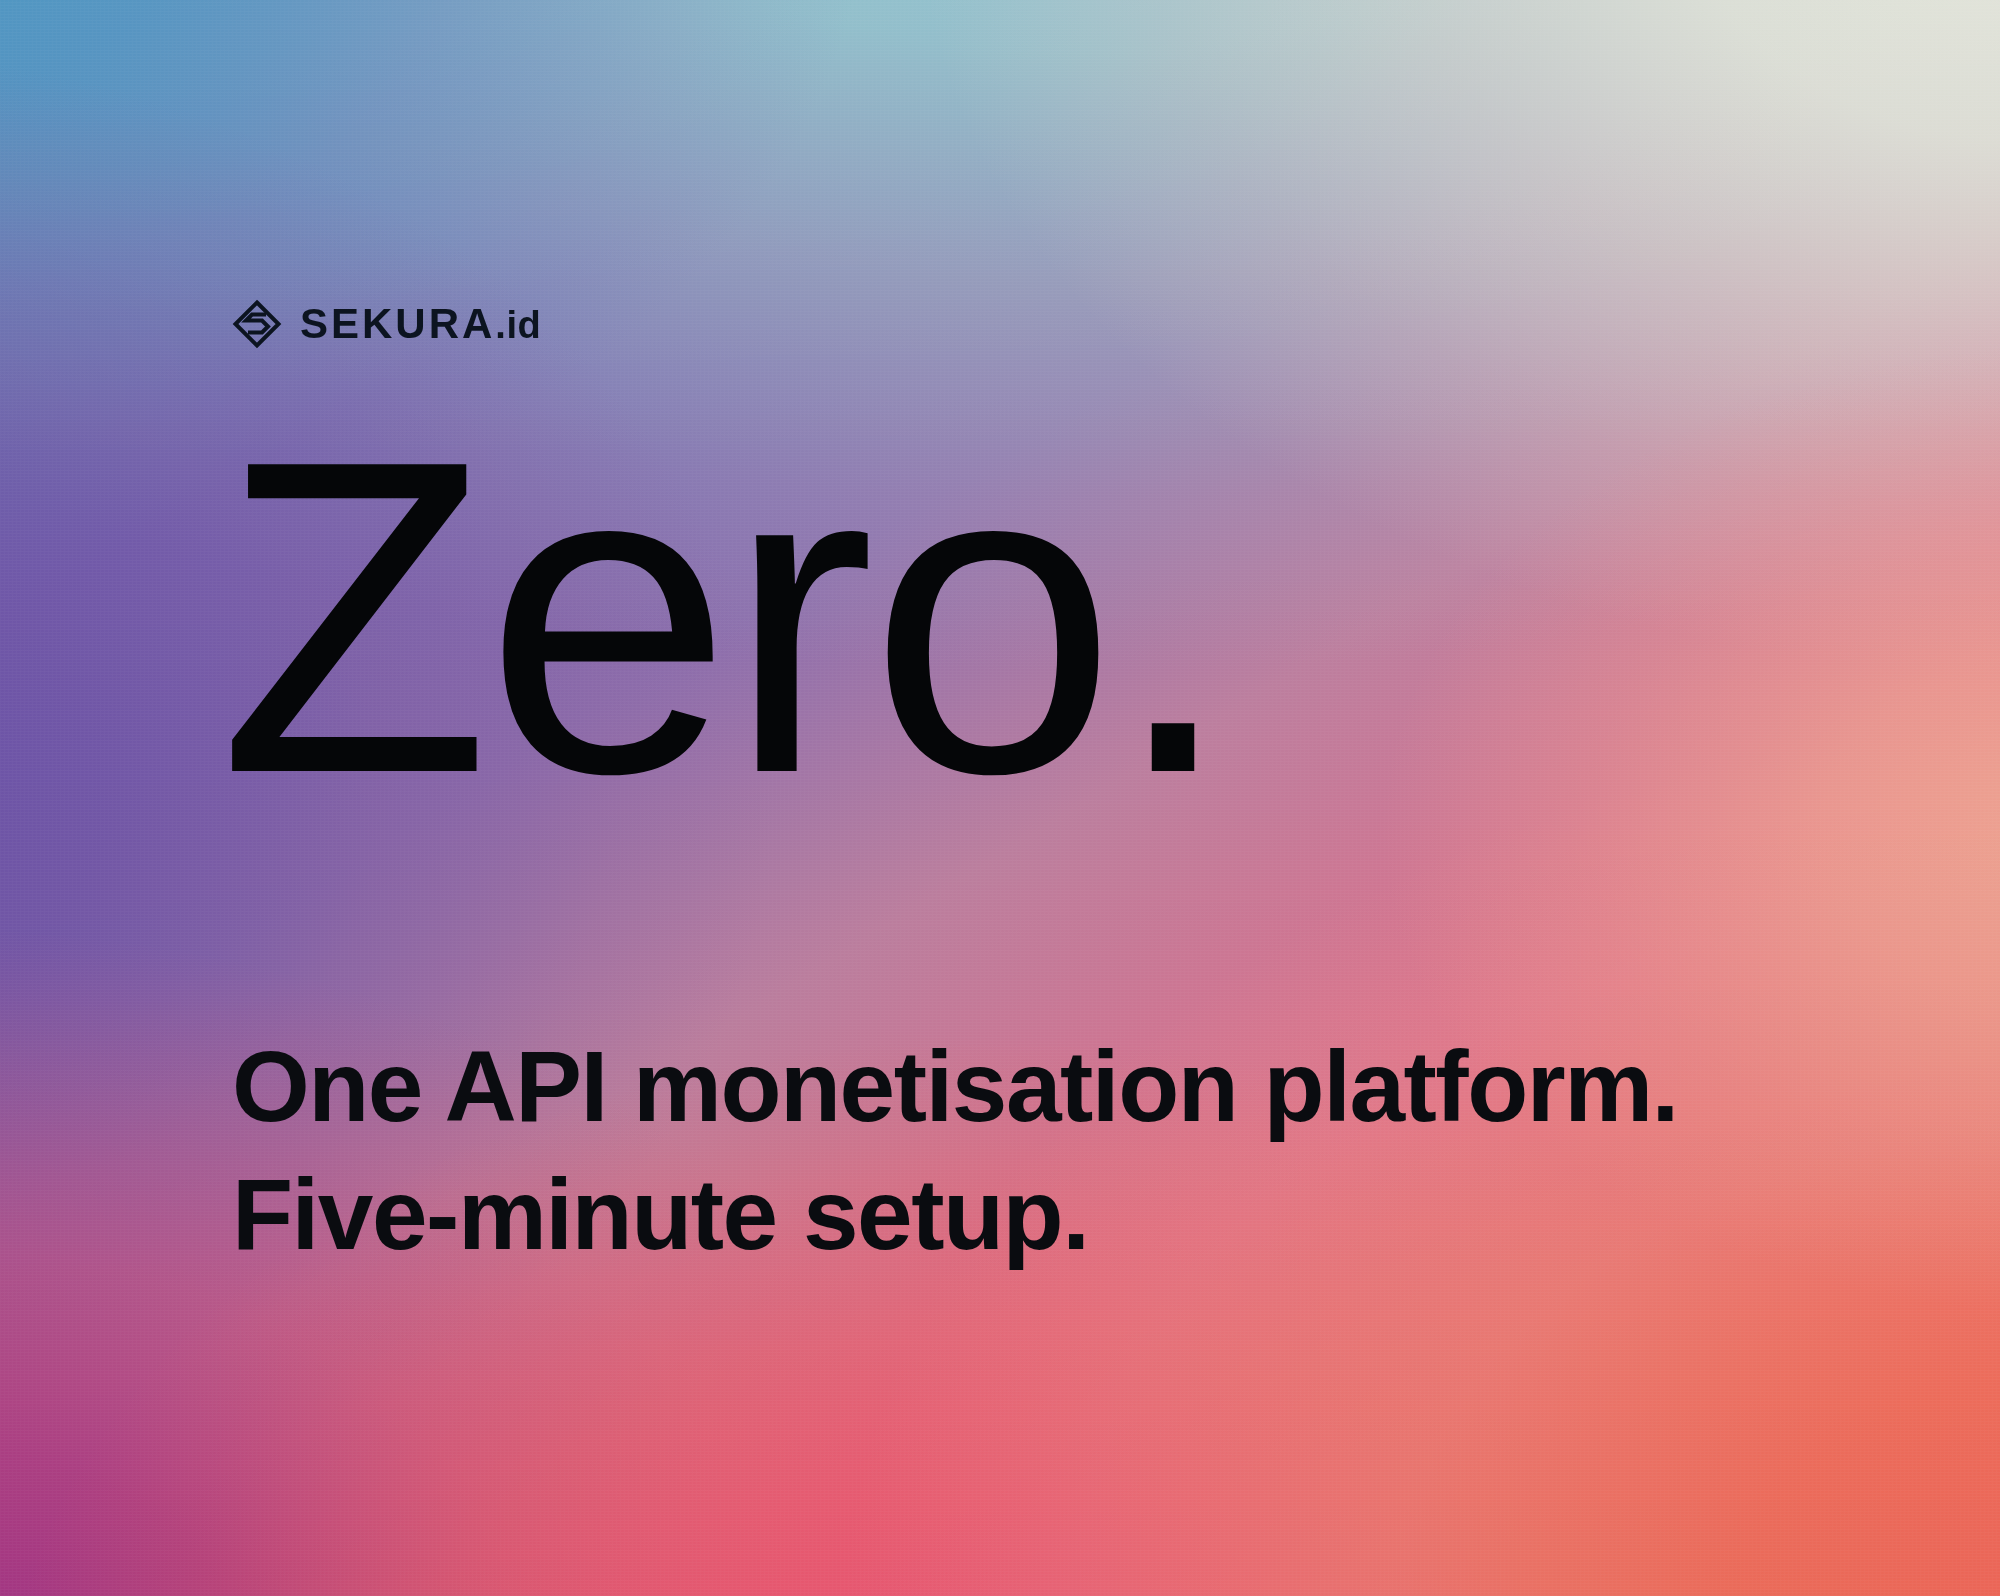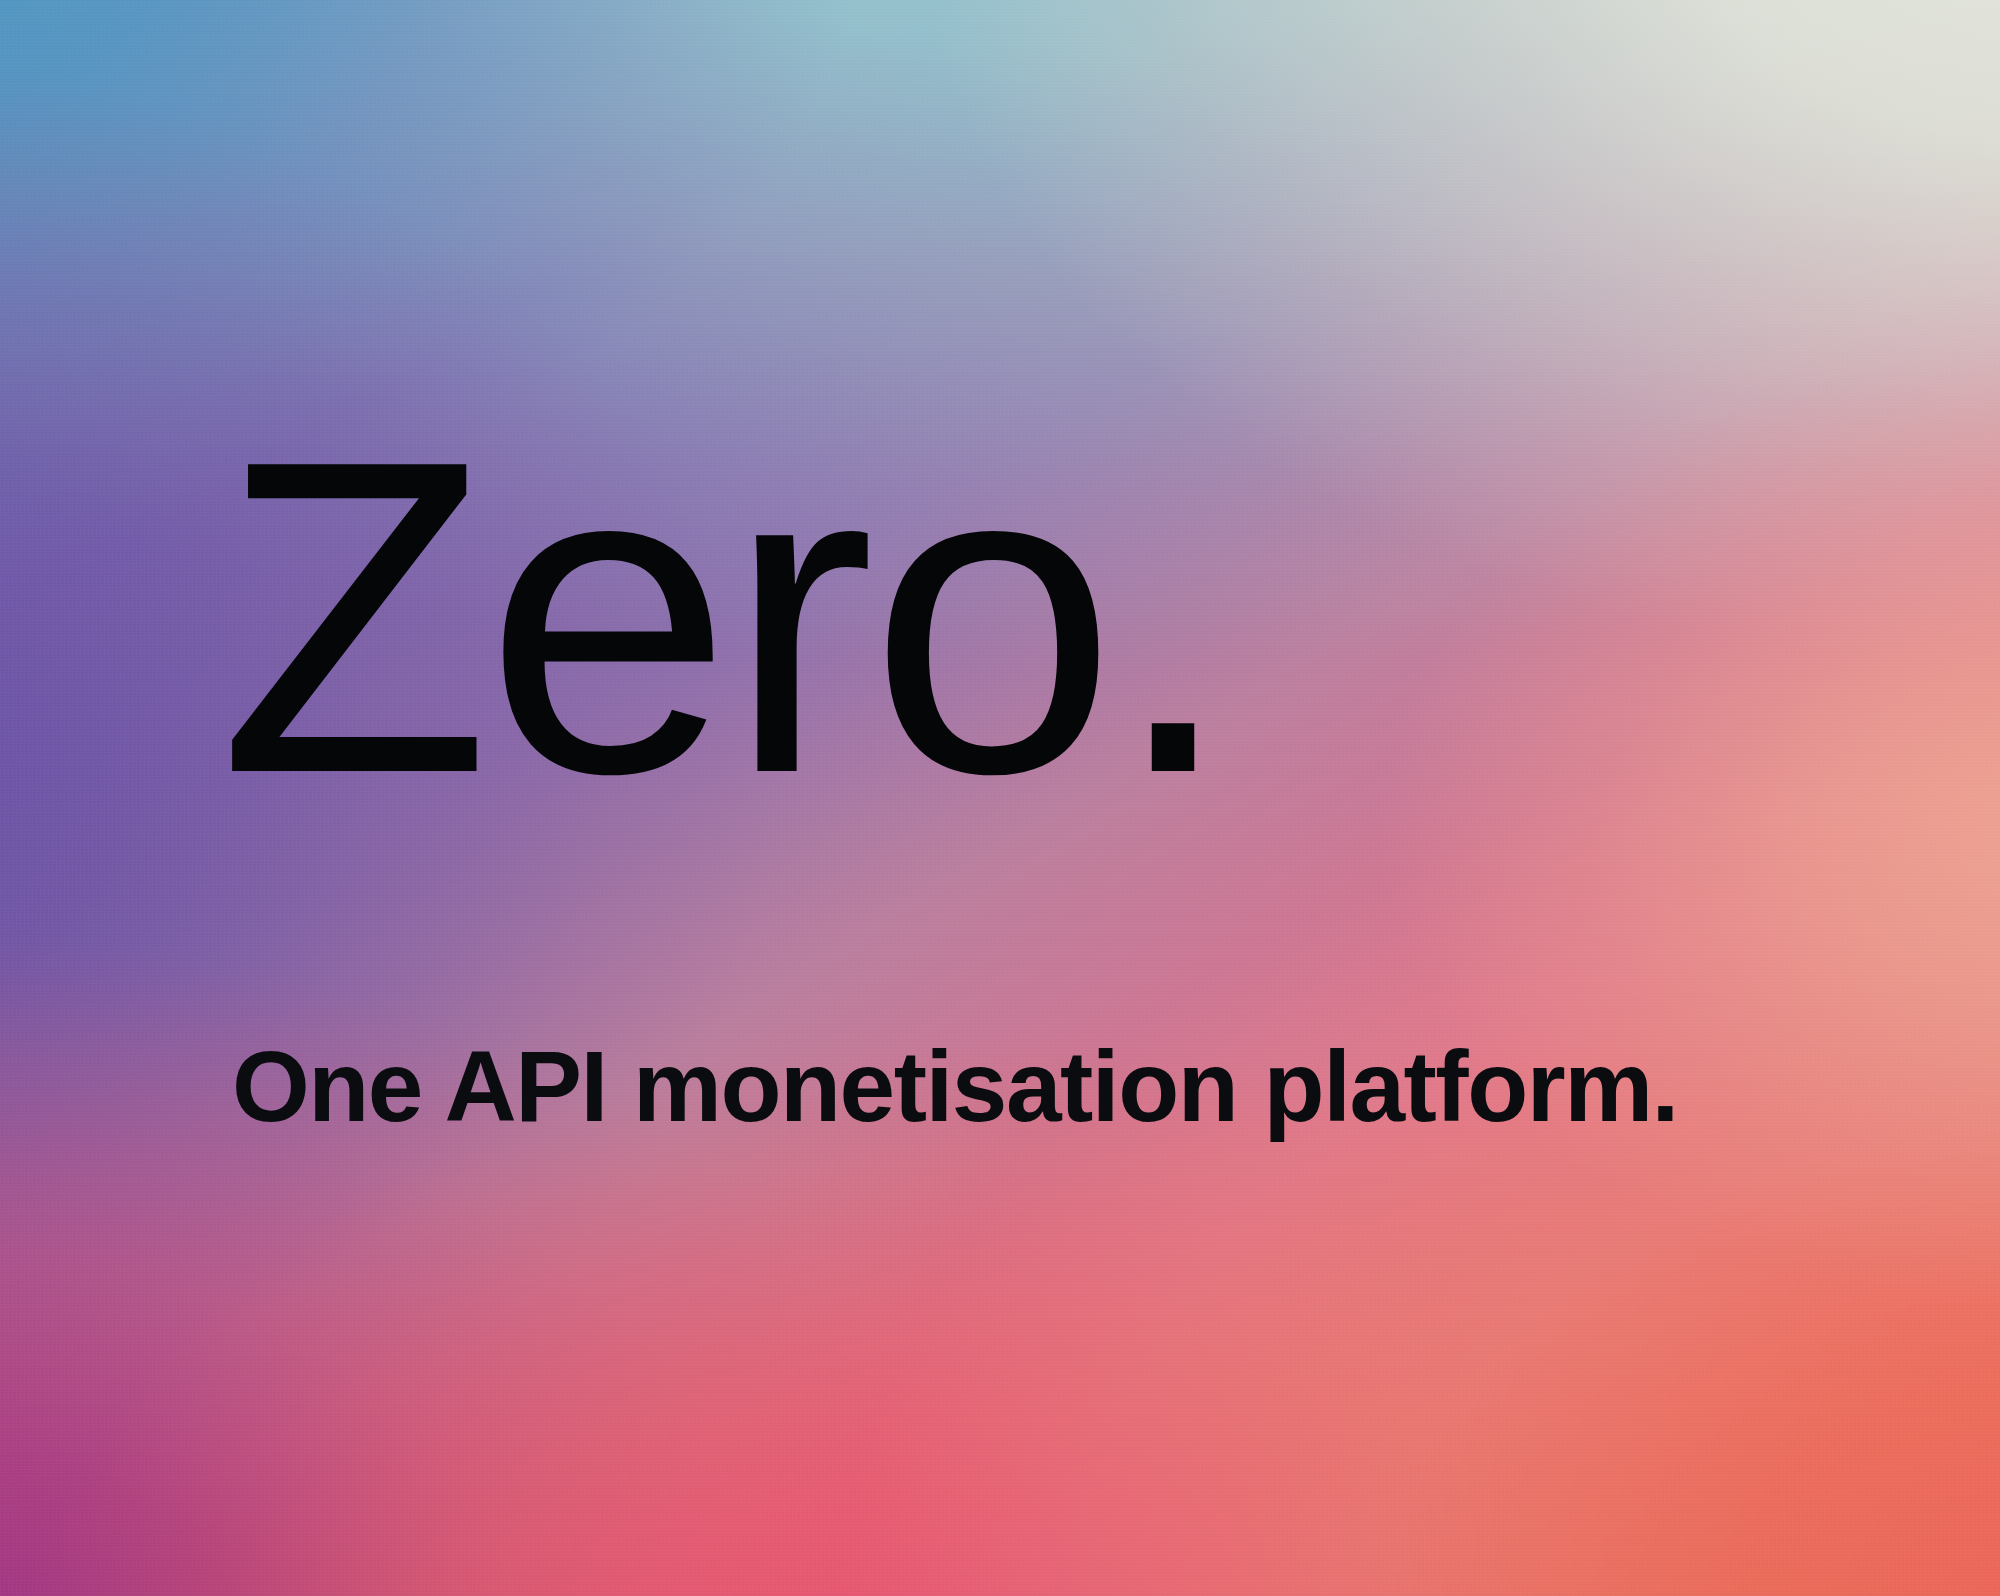--- a/index.html
+++ b/index.html
@@ -229,21 +229,34 @@
   <div class="mesh mesh-purple"></div>
   <div class="mesh mesh-magenta"></div>
   <div class="mesh mesh-pink"></div>
   <div class="mesh mesh-coral"></div>
   <div class="mesh mesh-peach"></div>
   <div class="mesh mesh-film"></div>
   <div class="mesh mesh-grain"></div>
 
   <div id="content">
 
+    <div class="brand">
+      <svg class="brand-mark" viewBox="0 0 100 100" aria-hidden="true">
+        <g fill="none" stroke="#0c1420" stroke-width="8" stroke-linejoin="miter" stroke-linecap="butt">
+          <path d="M50 7 L93 50 L50 93 L7 50 Z"></path>
+          <path d="M68 31 L40 31 L28 43 L60 43 L72 55 L60 67 L32 67"></path>
+        </g>
+      </svg>
+      <div class="brand-name">
+        <span class="sekura">SEKURA</span>
+          <span class="dotid">.id</span>
+      </div>
+    </div>
 
     <div class="headline">Zero.</div>
 
     <div class="tagline">
       <span class="ln">One API monetisation platform.</span>
+      <span class="ln">Five-minute setup.</span>
     </div>
 
   </div>
 </div>
 
 </body></html>

